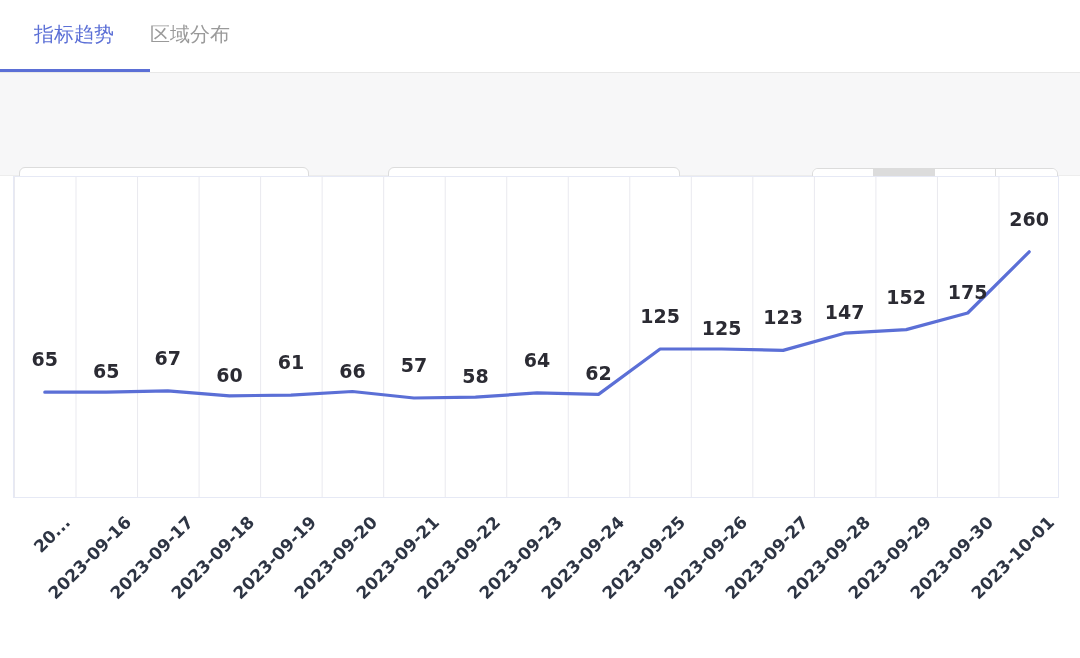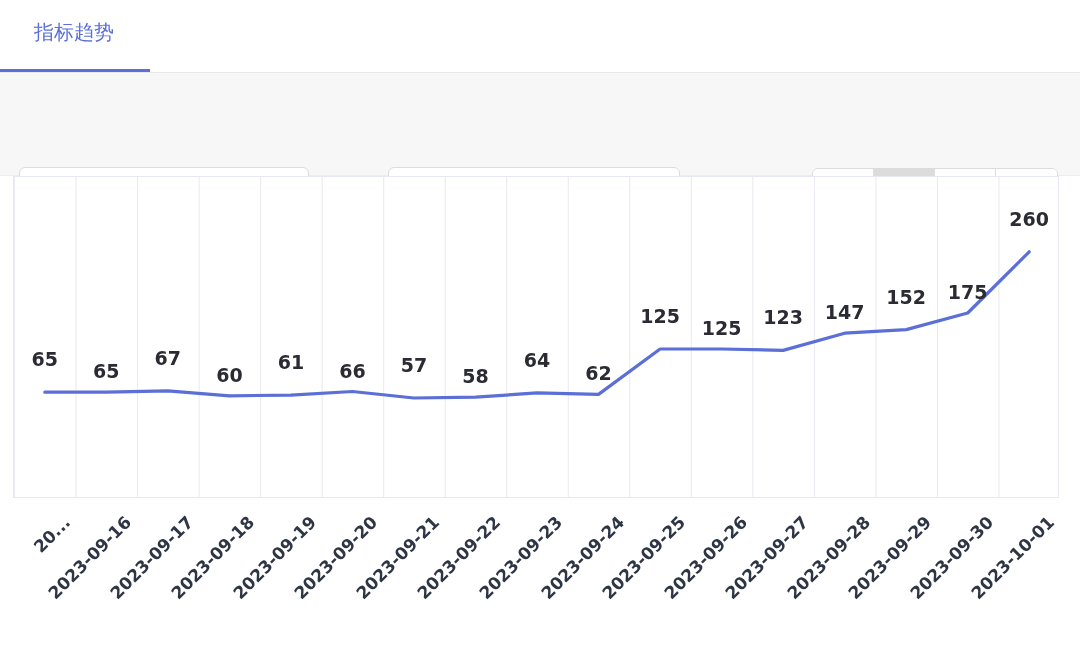--- a/index.html
+++ b/index.html
@@ -27,21 +27,20 @@
     padding-left: 16px;
   }
   .tab {
     position: relative;
     font-size: 20px;
     line-height: 1;
     color: #9a9a9a;
     padding: 24px 18px 22px 18px;
     cursor: pointer;
     white-space: nowrap;
-    font-family: Liberation Mono, monospace;
   }
   .tab.active {
     color: #5b6fd6;
   }
   .tab-underline {
     position: absolute;
     left: 0;
     bottom: 0;
     height: 3px;
     width: 150px;
@@ -185,20 +184,23 @@
     transform-origin: left top;
     transform: rotate(-45deg) translate(-100%, 0);
   }
 </style>
 </head>
 <body>
 
 <div class="tabbar">
   <div class="tab active">
     <span>指标趋势</span>
+  </div>
+  <div class="tab">
+    <span>区域分布</span>
   </div>
   <div class="tab-underline"></div>
 </div>
 
 <div class="toolbar">
 
   <div class="select" id="metric-select">
     <span class="sel-value">订单</span>
     <span class="caret"></span>
   </div>

